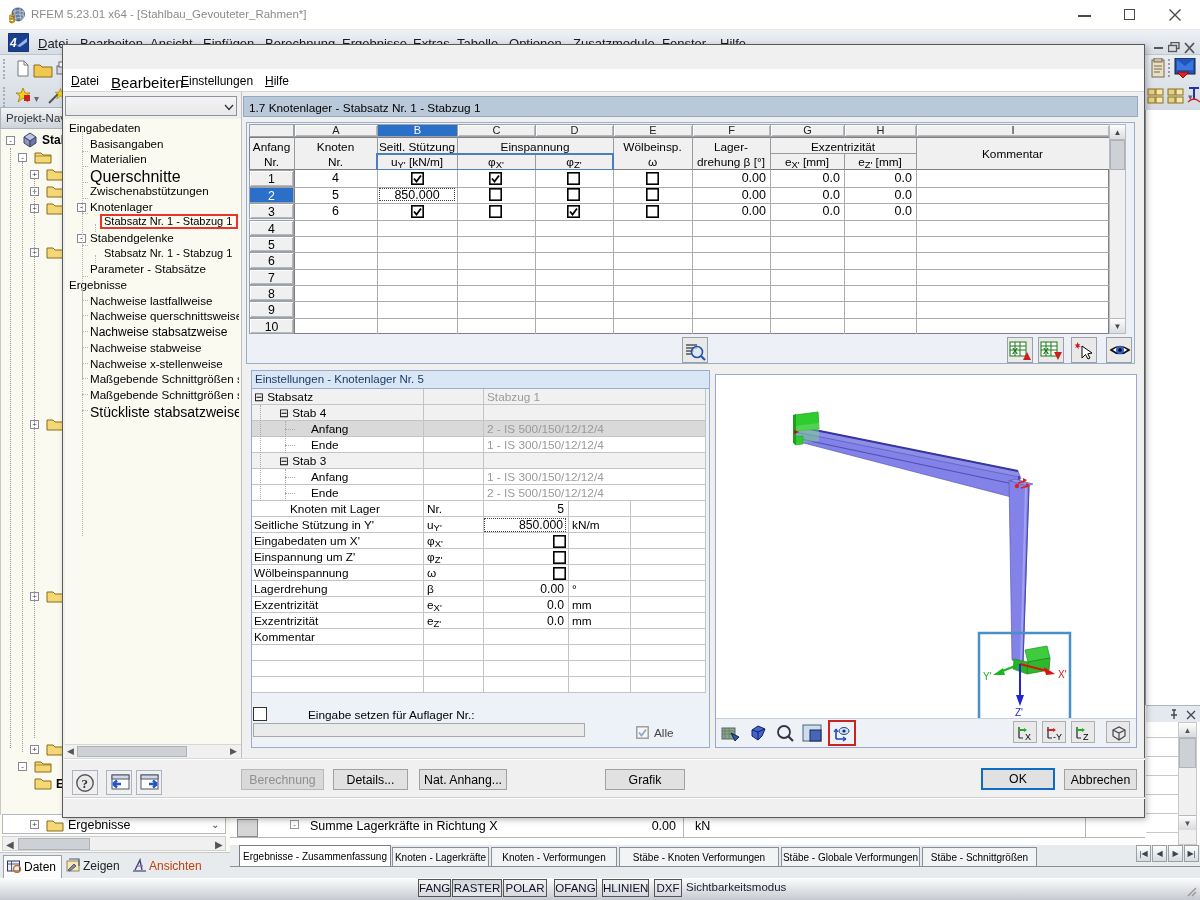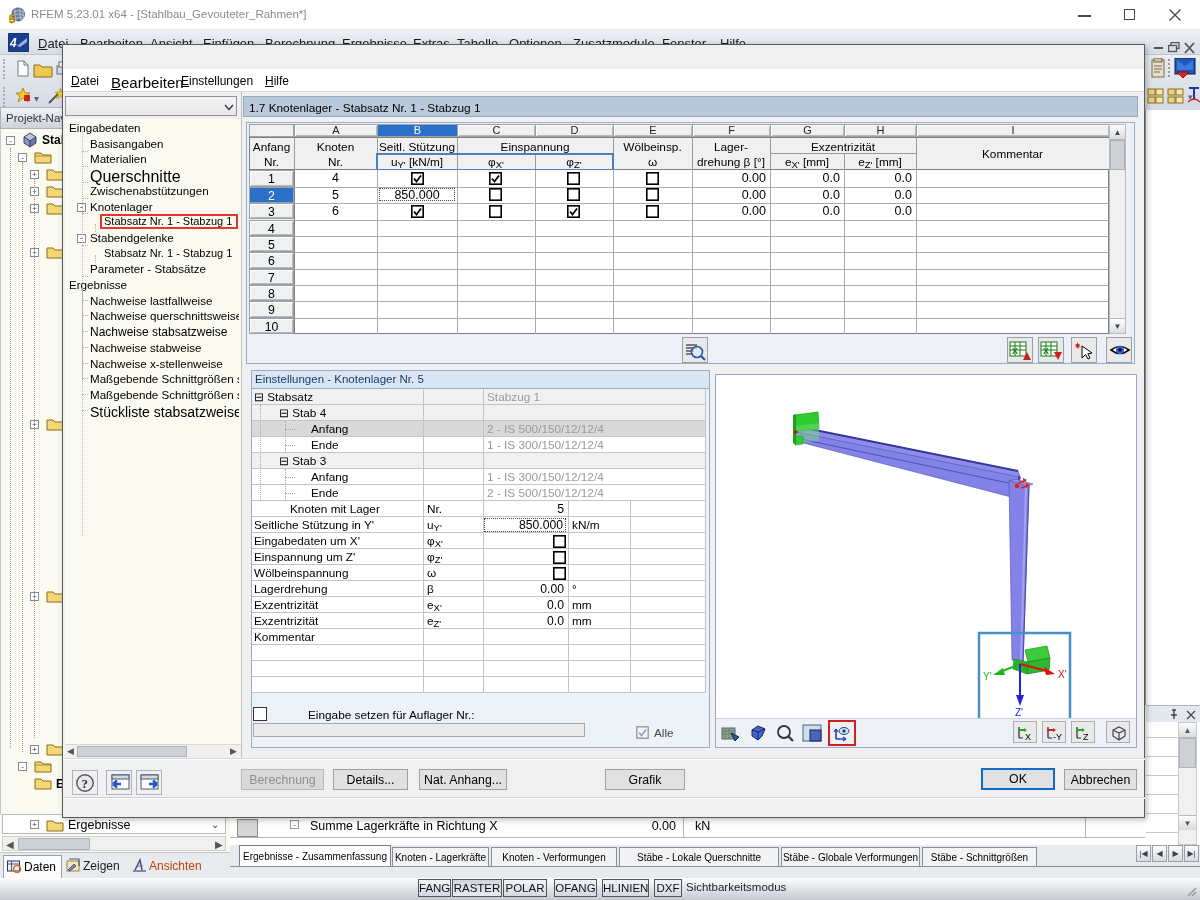--- a/index.html
+++ b/index.html
@@ -210,21 +210,21 @@
   <div class="abs" style="left:396px;top:2px;width:50px;text-align:right;font-size:12.5px;">0.00</div>
   <div class="abs" style="left:453px;top:0;width:1px;height:21px;background:#b5b5b5;"></div>
   <div class="abs" style="left:465px;top:2px;font-size:12.5px;">kN</div>
   <div class="abs" style="left:855px;top:0;width:1px;height:21px;background:#b5b5b5;"></div>
 </div>
 
 <div class="abs" style="left:230px;top:845px;width:970px;height:33px;background:#e8ebee;"></div>
 <div class="abs" style="left:239px;top:845px;width:152px;height:21px;background:#fff;border:1px solid #7a7f87;border-bottom:none;font-size:10px;text-align:center;padding-top:5px;white-space:nowrap;overflow:hidden;">Ergebnisse - Zusammenfassung</div>
 <div class="abs" style="left:392px;top:847px;width:97px;height:19px;background:#f2f3f5;border:1px solid #8a8f97;border-bottom:none;font-size:10px;text-align:center;padding-top:4px;overflow:hidden;white-space:nowrap;">Knoten - Lagerkräfte</div>
 <div class="abs" style="left:491px;top:847px;width:126px;height:19px;background:#f2f3f5;border:1px solid #8a8f97;border-bottom:none;font-size:10px;text-align:center;padding-top:4px;overflow:hidden;white-space:nowrap;">Knoten - Verformungen</div>
-<div class="abs" style="left:619px;top:847px;width:160px;height:19px;background:#f2f3f5;border:1px solid #8a8f97;border-bottom:none;font-size:10px;text-align:center;padding-top:4px;overflow:hidden;white-space:nowrap;">Stäbe - Lokale Querschnitte</div>
+<div class="abs" style="left:619px;top:847px;width:160px;height:19px;background:#f2f3f5;border:1px solid #8a8f97;border-bottom:none;font-size:10px;text-align:center;padding-top:4px;overflow:hidden;white-space:nowrap;">Stäbe - Knoten Verformungen</div>
 <div class="abs" style="left:781px;top:847px;width:139px;height:19px;background:#f2f3f5;border:1px solid #8a8f97;border-bottom:none;font-size:10px;text-align:center;padding-top:4px;overflow:hidden;white-space:nowrap;">Stäbe - Globale Verformungen</div>
 <div class="abs" style="left:922px;top:847px;width:115px;height:19px;background:#f2f3f5;border:1px solid #8a8f97;border-bottom:none;font-size:10px;text-align:center;padding-top:4px;overflow:hidden;white-space:nowrap;">Stäbe - Schnittgrößen</div>
 <div class="abs" style="left:230px;top:866px;width:970px;height:1px;background:#8a8f97;"></div>
 <div class="abs" style="left:1136px;top:845px;width:15px;height:17px;background:linear-gradient(#fdfdfd,#d8dade);border:1px solid #9aa0a8;font-size:8px;color:#345;text-align:center;padding-top:3px;">|◀</div>
 <div class="abs" style="left:1152px;top:845px;width:15px;height:17px;background:linear-gradient(#fdfdfd,#d8dade);border:1px solid #9aa0a8;font-size:8px;color:#345;text-align:center;padding-top:3px;">◀</div>
 <div class="abs" style="left:1168px;top:845px;width:15px;height:17px;background:linear-gradient(#fdfdfd,#d8dade);border:1px solid #9aa0a8;font-size:8px;color:#345;text-align:center;padding-top:3px;">▶</div>
 <div class="abs" style="left:1184px;top:845px;width:15px;height:17px;background:linear-gradient(#fdfdfd,#d8dade);border:1px solid #9aa0a8;font-size:8px;color:#345;text-align:center;padding-top:3px;">▶|</div>
 <div class="abs" style="left:0;top:878px;width:1200px;height:22px;background:linear-gradient(#fafbfc,#c6cad0);border-top:1px solid #fff;"></div>
 <div class="abs" style="left:418px;top:879px;width:33px;height:18px;background:linear-gradient(#f2f3f5,#d5d8dd);border:1px solid #555;font-size:11.5px;color:#112;text-align:center;padding-top:2px;overflow:hidden;">FANG</div>
 <div class="abs" style="left:452px;top:879px;width:50px;height:18px;background:linear-gradient(#d2d6db,#e8eaee);border:1px solid #555;font-size:11.5px;color:#112;text-align:center;padding-top:2px;overflow:hidden;">RASTER</div>

